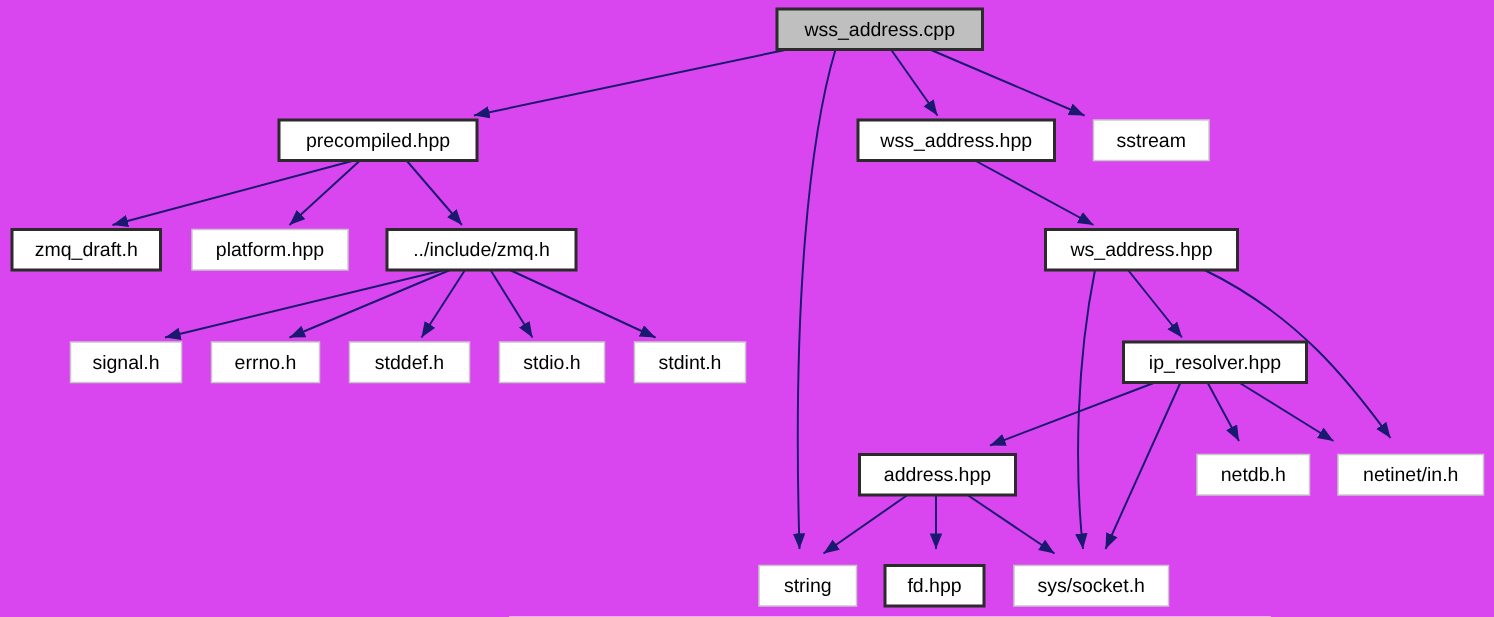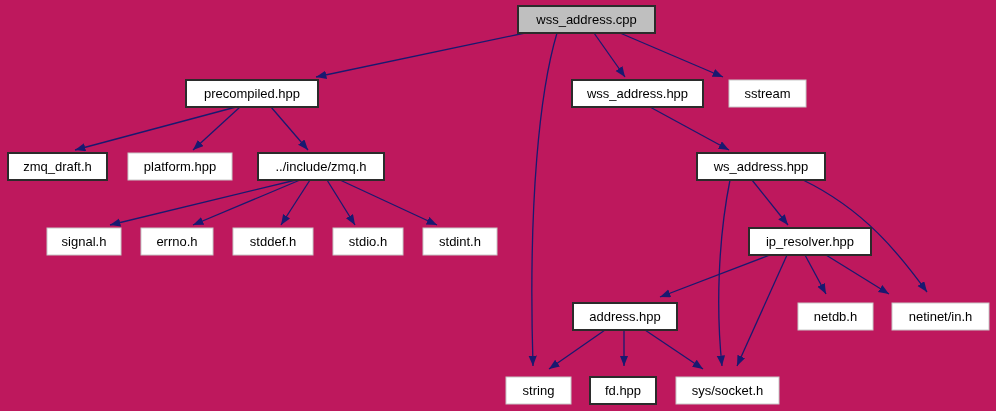--- a/index.html
+++ b/index.html
@@ -4,21 +4,21 @@
 <style>
   html, body {
     margin: 0;
     padding: 0;
     background: #ffffff;
   }
   #graph-root {
     position: relative;
     width: 996px;
     height: 411px;
-    background: #be185d;
+    background: #d946ef;
     font-family: "Liberation Sans", sans-serif;
     overflow: hidden;
   }
   #graph-svg {
     position: absolute;
     left: 0;
     top: 0;
     width: 996px;
     height: 411px;
   }

